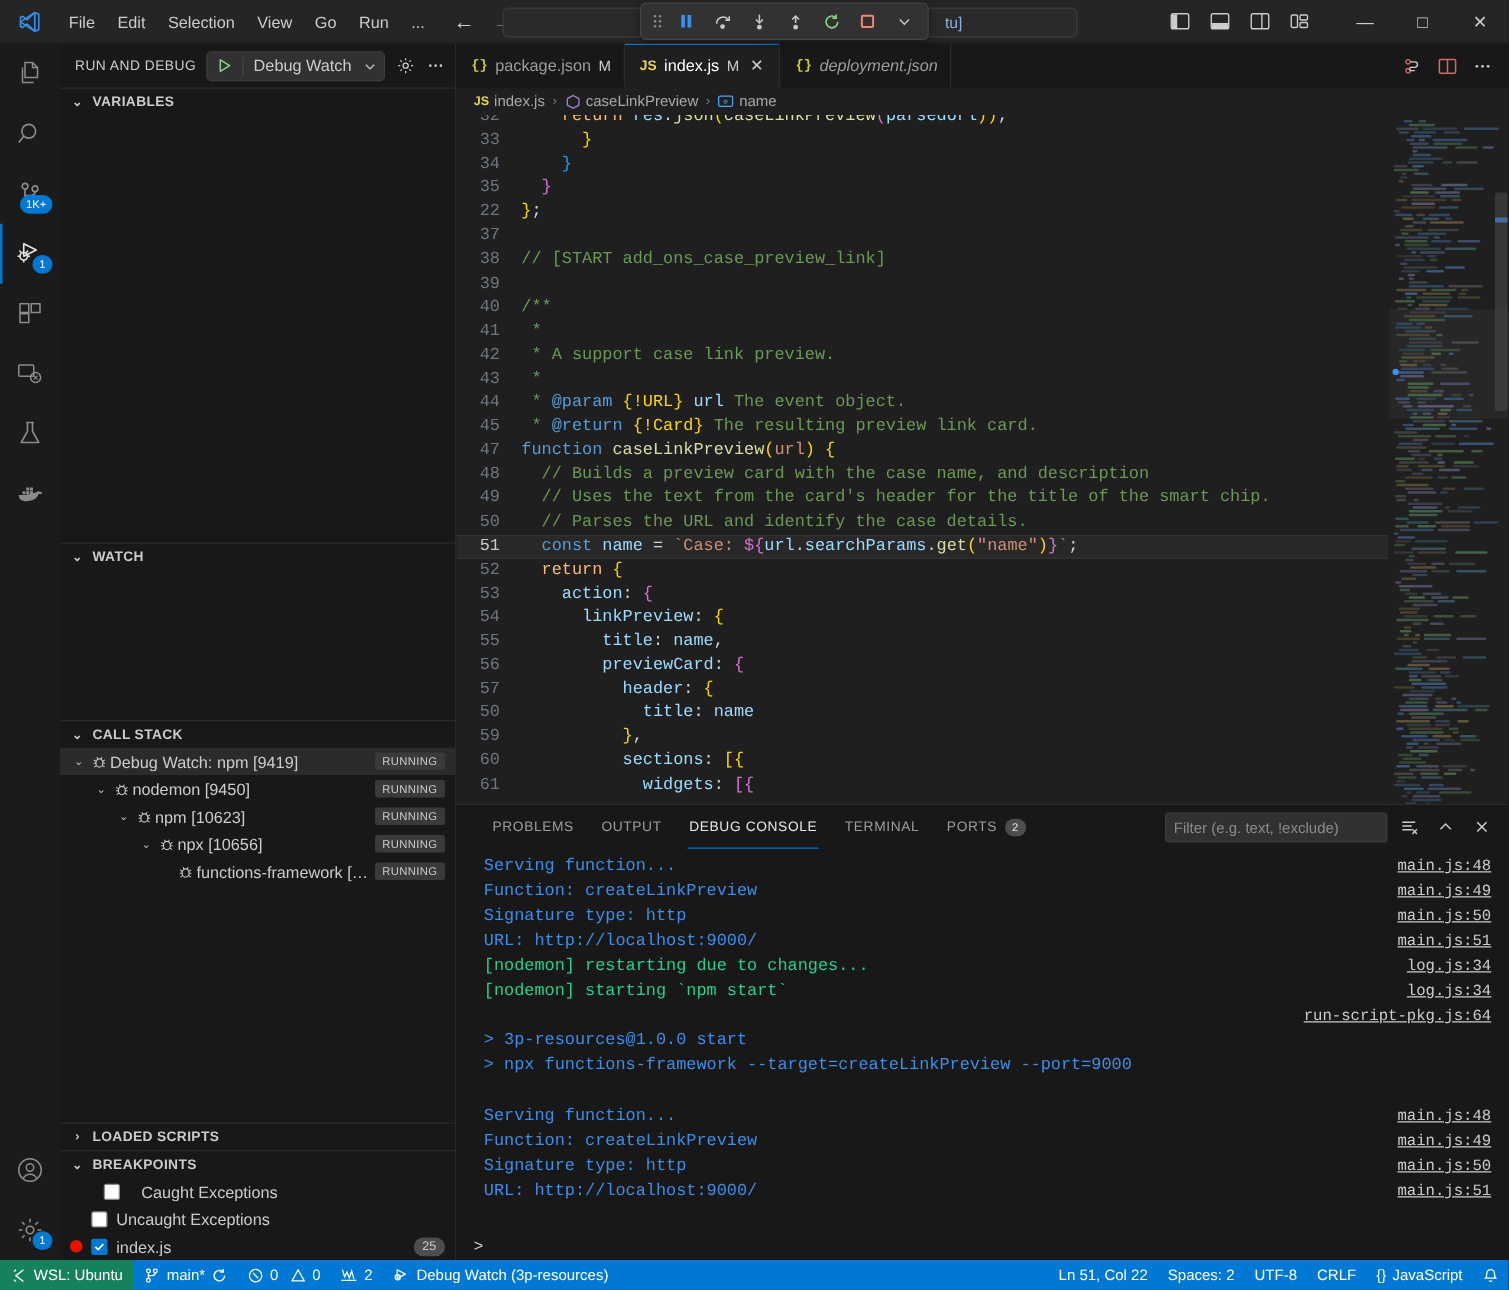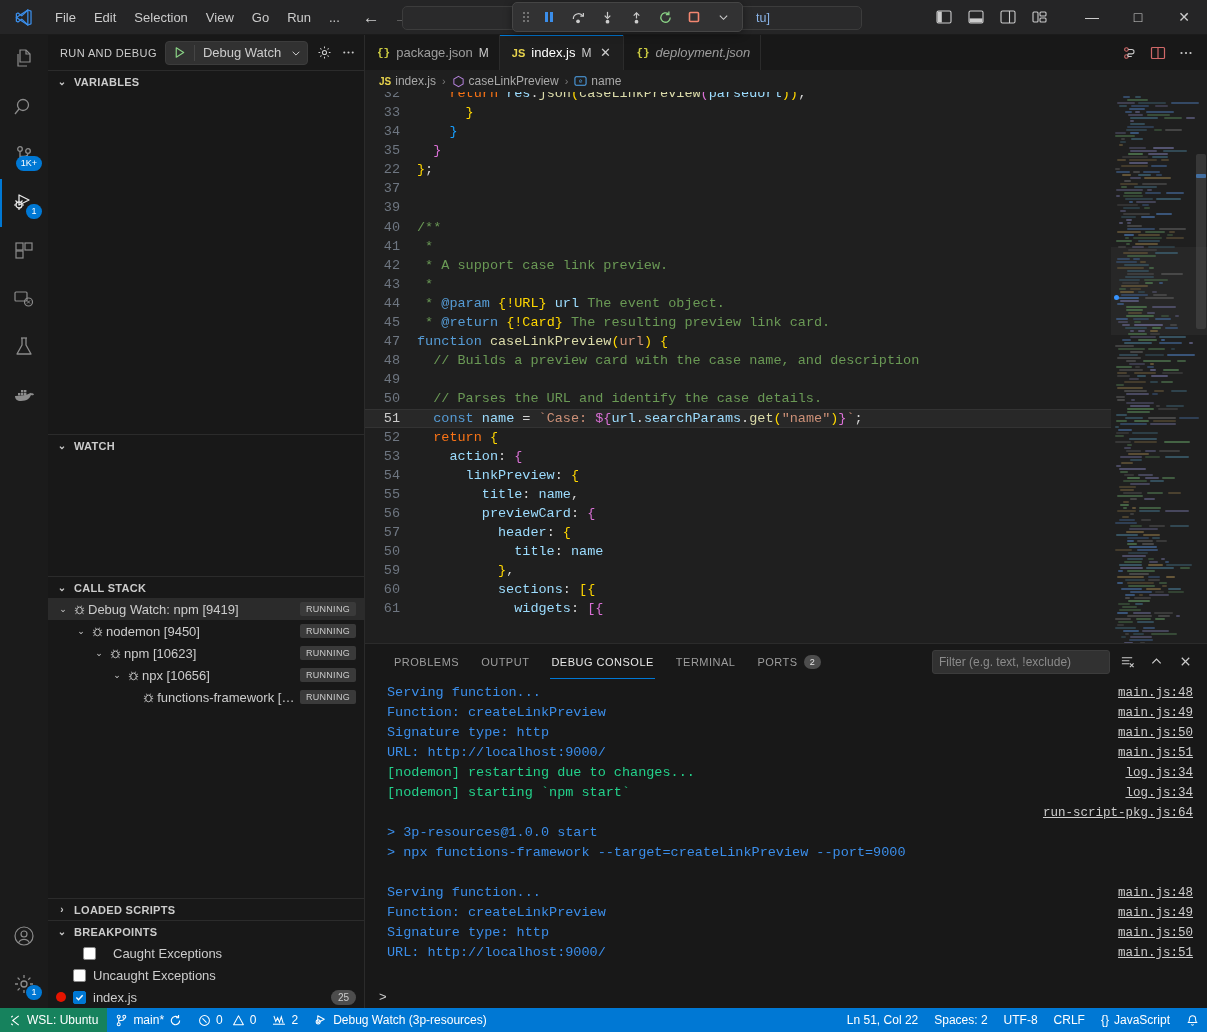--- a/index.html
+++ b/index.html
@@ -155,21 +155,21 @@
     position: relative; overflow: hidden; padding-top: 0px;
   }
   .cline { display: flex; height: 19.1px; align-items: center; white-space: pre; }
   .cline.active { background: #282828; border-top: 1px solid #333; border-bottom: 1px solid #333; height: 19.1px; }
   .lnum {
     width: 52px; text-align: right; padding-right: 17px; color: #6e7681; flex: 0 0 52px;
     font-size: 13.5px; font-family: "Liberation Mono", monospace;
   }
   .cline.active .lnum { color: #cccccc; }
   .ctext { white-space: pre; }
-  .kw { color: #f97316; }      
+  .kw { color: #fdba74; }      
   .kw2 { color: #569cd6; }     
   .fn { color: #dcdcaa; }
   .var { color: #9cdcfe; }
   .str { color: #ce9178; }
   .cmt { color: #6a9955; }
   .br1 { color: #ffd700; }
   .br2 { color: #da70d6; }
   .br3 { color: #179fff; }
   .plain { color: #d4d4d4; }
 
@@ -654,30 +654,31 @@
       </div>
 
       <div class="codewrap">
         <div class="code" id="code-lines">
             <div class="cline" style="height: 11px; overflow: hidden; align-items: flex-end;"><span class="lnum">32</span><span class="ctext"><span class="kw">    return </span><span class="var">res</span><span class="plain">.</span><span class="fn">json</span><span class="br1">(</span><span class="fn">caseLinkPreview</span><span class="br2">(</span><span class="var">parsedUrl</span><span class="br1">))</span><span class="plain">;</span></span></div>
             <div class="cline"><span class="lnum">33</span><span class="ctext"><span class="plain">      </span><span class="br1">}</span></span></div>
             <div class="cline"><span class="lnum">34</span><span class="ctext"><span class="plain">    </span><span class="br3">}</span></span></div>
             <div class="cline"><span class="lnum">35</span><span class="ctext"><span class="plain">  </span><span class="br2">}</span></span></div>
             <div class="cline"><span class="lnum">22</span><span class="ctext"><span class="br1">}</span><span class="plain">;</span></span></div>
             <div class="cline"><span class="lnum">37</span><span class="ctext"></span></div>
+            <div class="cline"><span class="lnum">38</span><span class="ctext"><span class="cmt">// [START add_ons_case_preview_link]</span></span></div>
             <div class="cline"><span class="lnum">39</span><span class="ctext"></span></div>
             <div class="cline"><span class="lnum">40</span><span class="ctext"><span class="cmt">/**</span></span></div>
             <div class="cline"><span class="lnum">41</span><span class="ctext"><span class="cmt"> *</span></span></div>
             <div class="cline"><span class="lnum">42</span><span class="ctext"><span class="cmt"> * A support case link preview.</span></span></div>
             <div class="cline"><span class="lnum">43</span><span class="ctext"><span class="cmt"> *</span></span></div>
             <div class="cline"><span class="lnum">44</span><span class="ctext"><span class="cmt"> * </span><span class="kw2">@param</span><span class="cmt"> </span><span class="br1">{!URL}</span><span class="cmt"> </span><span class="var">url</span><span class="cmt"> The event object.</span></span></div>
             <div class="cline"><span class="lnum">45</span><span class="ctext"><span class="cmt"> * </span><span class="kw2">@return</span><span class="cmt"> </span><span class="br1">{!Card}</span><span class="cmt"> The resulting preview link card.</span></span></div>
             <div class="cline"><span class="lnum">47</span><span class="ctext"><span class="kw2">function</span><span class="plain"> </span><span class="fn">caseLinkPreview</span><span class="br1">(</span><span class="str">url</span><span class="br1">)</span><span class="plain"> </span><span class="br1">{</span></span></div>
             <div class="cline"><span class="lnum">48</span><span class="ctext"><span class="cmt">  // Builds a preview card with the case name, and description</span></span></div>
-            <div class="cline"><span class="lnum">49</span></div>
+            <div class="cline"><span class="lnum">49</span><span class="ctext"><span class="cmt">  // Uses the text from the card's header for the title of the smart chip.</span></span></div>
             <div class="cline"><span class="lnum">50</span><span class="ctext"><span class="cmt">  // Parses the URL and identify the case details.</span></span></div>
             <div class="cline active"><span class="lnum">51</span><span class="ctext"><span class="plain">  </span><span class="kw2">const</span><span class="plain"> </span><span class="var">name</span><span class="plain"> = </span><span class="str">`Case: </span><span class="br2">${</span><span class="var">url</span><span class="plain">.</span><span class="var">searchParams</span><span class="plain">.</span><span class="fn">get</span><span class="br1">(</span><span class="str">"name"</span><span class="br1">)</span><span class="br2">}</span><span class="str">`</span><span class="plain">;</span></span></div>
             <div class="cline"><span class="lnum">52</span><span class="ctext"><span class="plain">  </span><span class="kw">return</span><span class="plain"> </span><span class="br1">{</span></span></div>
             <div class="cline"><span class="lnum">53</span><span class="ctext"><span class="plain">    </span><span class="var">action</span><span class="plain">: </span><span class="br2">{</span></span></div>
             <div class="cline"><span class="lnum">54</span><span class="ctext"><span class="plain">      </span><span class="var">linkPreview</span><span class="plain">: </span><span class="br1">{</span></span></div>
             <div class="cline"><span class="lnum">55</span><span class="ctext"><span class="plain">        </span><span class="var">title</span><span class="plain">: </span><span class="var">name</span><span class="plain">,</span></span></div>
             <div class="cline"><span class="lnum">56</span><span class="ctext"><span class="plain">        </span><span class="var">previewCard</span><span class="plain">: </span><span class="br2">{</span></span></div>
             <div class="cline"><span class="lnum">57</span><span class="ctext"><span class="plain">          </span><span class="var">header</span><span class="plain">: </span><span class="br1">{</span></span></div>
             <div class="cline"><span class="lnum">50</span><span class="ctext"><span class="plain">            </span><span class="var">title</span><span class="plain">: </span><span class="var">name</span></span></div>
             <div class="cline"><span class="lnum">59</span><span class="ctext"><span class="plain">          </span><span class="br1">}</span><span class="plain">,</span></span></div>

